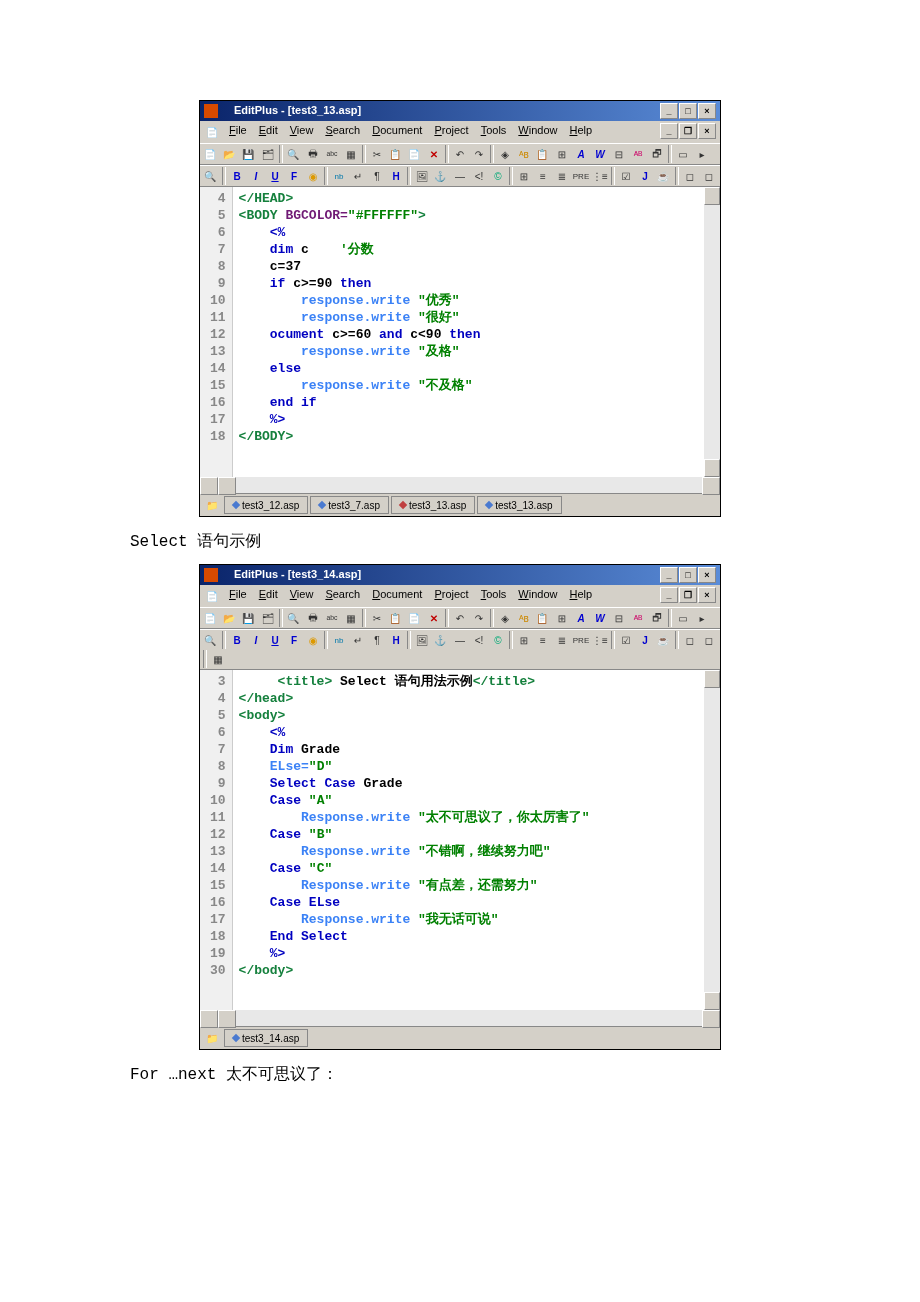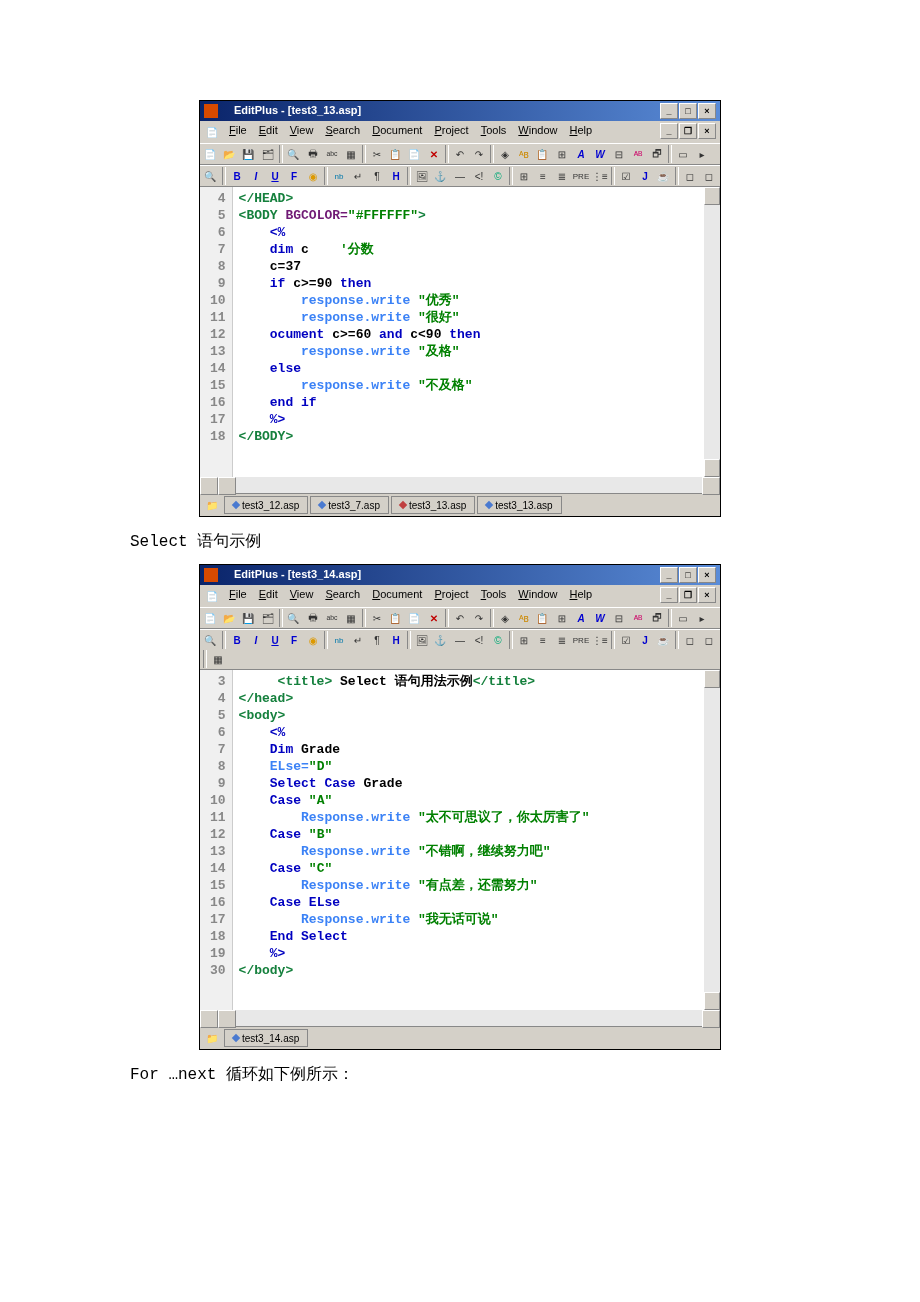--- a/index.html
+++ b/index.html
@@ -373,15 +373,15 @@
       </div>
   <div class="ftabbar">
     <div class="tbtn">📁</div>
     <div class="ftab">
           <span class="diamond d-blue"></span>
           <span>test3_14.asp</span>
         </div>
   </div>
 </div>
 
-<div class="caption">For …next 循环如下例所示：</div>
+<div class="caption">For …next 太不可思议了：</div>
 
 </div>
 
 </body></html>

